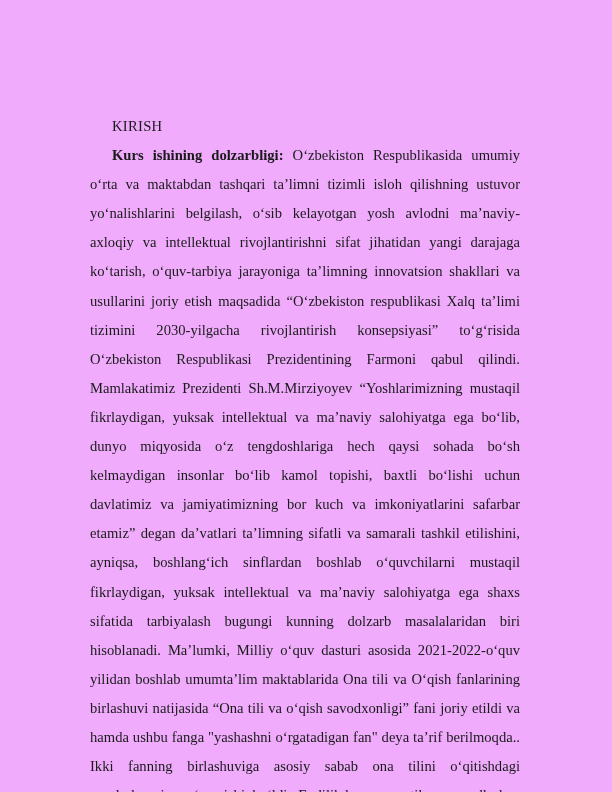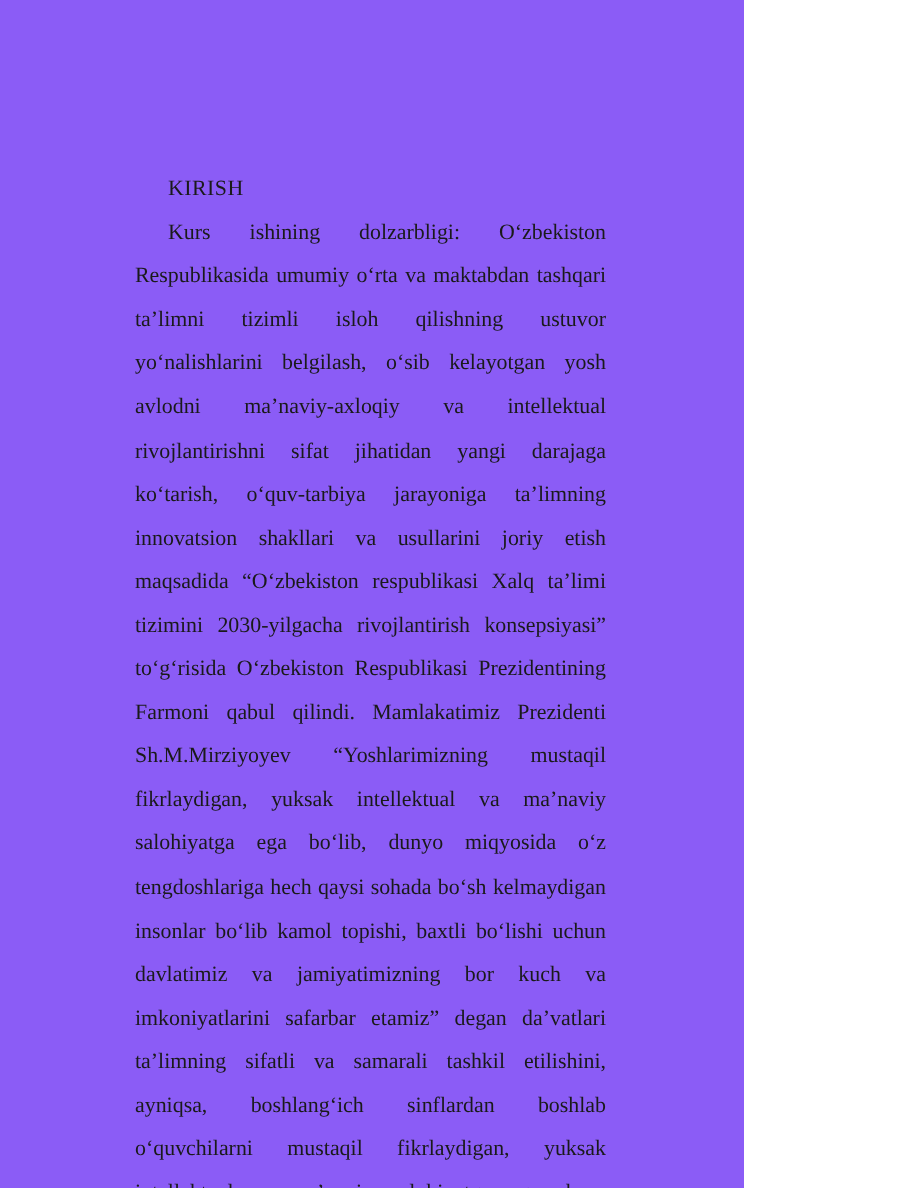--- a/index.html
+++ b/index.html
@@ -9,23 +9,23 @@
   }
   body {
     width: 612px;
     height: 792px;
     overflow: hidden;
     font-family: "Liberation Serif", "DejaVu Serif", serif;
     color: #1a1a1a;
   }
   .page {
     position: relative;
-    width: 496px;
+    width: 612px;
     height: 792px;
-    background: #8b5cf6;
+    background: #f0abfc;
     box-sizing: border-box;
     padding: 112px 92px 0 90px;
   }
   .doc-body {
     font-size: 14.6px;
     line-height: 29.1px;
     text-align: justify;
     text-justify: inter-word;
     -webkit-hyphens: none;
     hyphens: none;
@@ -44,21 +44,21 @@
     text-indent: 22px;
     margin: 0;
   }
   .para::after {
     content: "";
     display: inline-block;
     width: 100%;
     height: 0;
   }
   .lead-bold {
-    font-weight: normal;
+    font-weight: bold;
   }
 </style>
 </head>
 <body>
 
 <div class="page">
   <div class="doc-body">
     <div class="section-heading">KIRISH</div>
     <p class="para"><span class="lead-bold">Kurs ishining dolzarbligi:</span><span> O‘zbekiston Respublikasida umumiy o‘rta va maktabdan tashqari ta’limni tizimli isloh qilishning ustuvor yo‘nalishlarini belgilash, o‘sib kelayotgan yosh avlodni ma’naviy-axloqiy va intellektual rivojlantirishni sifat jihatidan yangi darajaga ko‘tarish, o‘quv-tarbiya jarayoniga ta’limning innovatsion shakllari va usullarini joriy etish maqsadida  “O‘zbekiston respublikasi Xalq ta’limi tizimini 2030-yilgacha rivojlantirish konsepsiyasi” to‘g‘risida O‘zbekiston Respublikasi Prezidentining Farmoni qabul qilindi. Mamlakatimiz Prezidenti Sh.M.Mirziyoyev “Yoshlarimizning mustaqil fikrlaydigan, yuksak intellektual va ma’naviy salohiyatga ega bo‘lib, dunyo miqyosida o‘z tengdoshlariga hech qaysi sohada bo‘sh kelmaydigan insonlar bo‘lib kamol topishi, baxtli bo‘lishi uchun davlatimiz va jamiyatimizning bor kuch va imkoniyatlarini safarbar etamiz” degan da’vatlari ta’limning sifatli va samarali tashkil etilishini, ayniqsa, boshlang‘ich sinflardan boshlab o‘quvchilarni mustaqil fikrlaydigan, yuksak intellektual va ma’naviy salohiyatga ega shaxs sifatida tarbiyalash bugungi kunning dolzarb masalalaridan biri hisoblanadi. Ma’lumki, Milliy o‘quv dasturi asosida 2021-2022-o‘quv yilidan boshlab umumta’lim maktablarida Ona tili va O‘qish fanlarining birlashuvi natijasida “Ona tili va o‘qish savodxonligi” fani joriy etildi va hamda ushbu fanga "yashashni o‘rgatadigan fan" deya ta’rif berilmoqda.. Ikki fanning birlashuviga asosiy sabab ona tilini o‘qitishdagi yondashuvning o‘zgarishi bo‘ldi. Endilikda grammatika va yodlashga asoslangan ta’limdan tinglab tushunish, o‘qib tushunish, fikrni og‘zaki va yozma bayon qilishdan iborat til o‘rgatishning to‘rt ko‘nikmasini rivojlantirishga qaratilgan ta’lim shakliga o‘tildi.  Boshlang‘ich maktabning muhim vazifalaridan biri kichik yoshdagi o‘quvchilarning og‘zaki va yozma nutqini o‘stirishdir.</span></p>
   </div>

